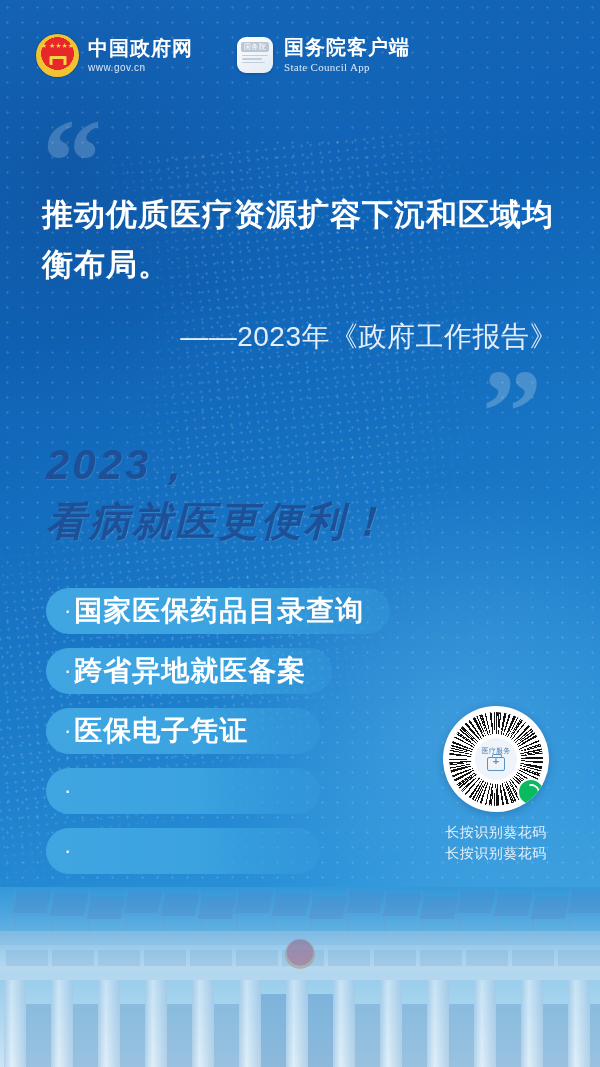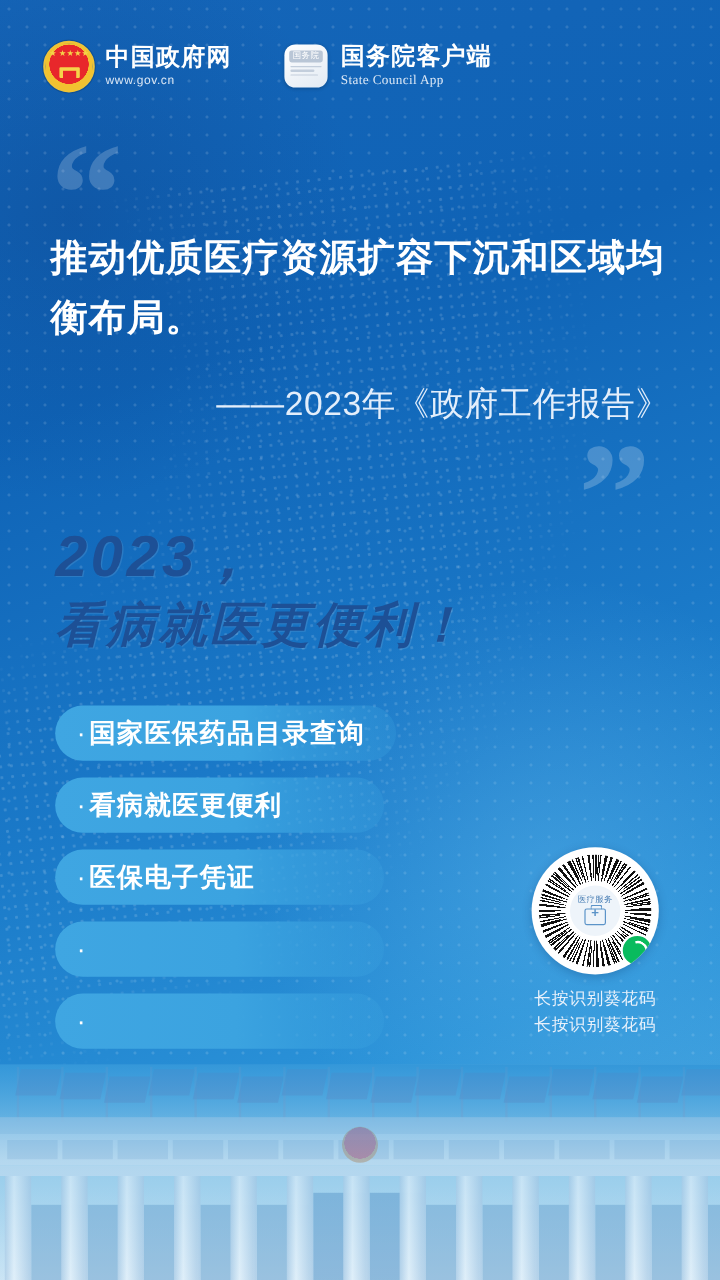--- a/index.html
+++ b/index.html
@@ -101,32 +101,32 @@
     position:absolute;right:42px;top:318px;
     font-size:28px;color:#e3eefb;letter-spacing:.5px;
   }
   
   .headline{position:absolute;left:46px;top:440px;}
   .hl-row{
     color:#1d5096;font-weight:bold;font-style:italic;
     letter-spacing:3px;text-shadow:1px 1px 0 rgba(255,255,255,.10);
     white-space:nowrap;
   }
-  .hl1{font-size:48px;line-height:50px;}
+  .hl1{font-size:42px;line-height:50px;}
   .hl2{font-size:40px;line-height:50px;margin-top:6px;}
   
   .pills{position:absolute;left:46px;top:588px;}
   .pill{
     height:46px;border-radius:23px;margin-bottom:14px;
     display:flex;align-items:center;padding-left:18px;padding-right:26px;
     background:linear-gradient(90deg,#3fa6e2 0%,#3ba3e0 55%,rgba(59,163,224,.25) 100%);
     width:max-content;min-width:230px;
   }
   .pill .dot{color:#ffffff;font-size:22px;line-height:22px;margin-right:3px;}
-  .pill .ptext{font-size:22px;font-weight:bold;color:#ffffff;letter-spacing:1px;}
+  .pill .ptext{font-size:28px;font-weight:bold;color:#ffffff;letter-spacing:1px;}
   
   .qrwrap{position:absolute;left:440px;top:706px;width:112px;text-align:center;}
   .qr{
     width:106px;height:106px;border-radius:50%;background:#ffffff;position:relative;
     margin:0 auto;box-shadow:0 2px 8px rgba(0,40,90,.25);overflow:hidden;
   }
   .qr .ring{
     position:absolute;left:6px;top:6px;width:94px;height:94px;border-radius:50%;
     background:
       repeating-conic-gradient(from 0deg,#111 0deg 2deg, transparent 2deg 5deg,
@@ -242,21 +242,21 @@
     <div class="hl-row hl2">看病就医更便利！</div>
   </div>
 
   <div class="pills">
     <div class="pill">
       <span class="dot">·</span>
       <span class="ptext">国家医保药品目录查询</span>
     </div>
     <div class="pill">
       <span class="dot">·</span>
-      <span class="ptext">看病就医更便利</span>
+      <span class="ptext">跨省异地就医备案</span>
     </div>
     <div class="pill">
       <span class="dot">·</span>
       <span class="ptext">医保电子凭证</span>
     </div>
     <div class="pill">
       <span class="dot">·</span>
     </div>
     <div class="pill">
       <span class="dot">·</span>

